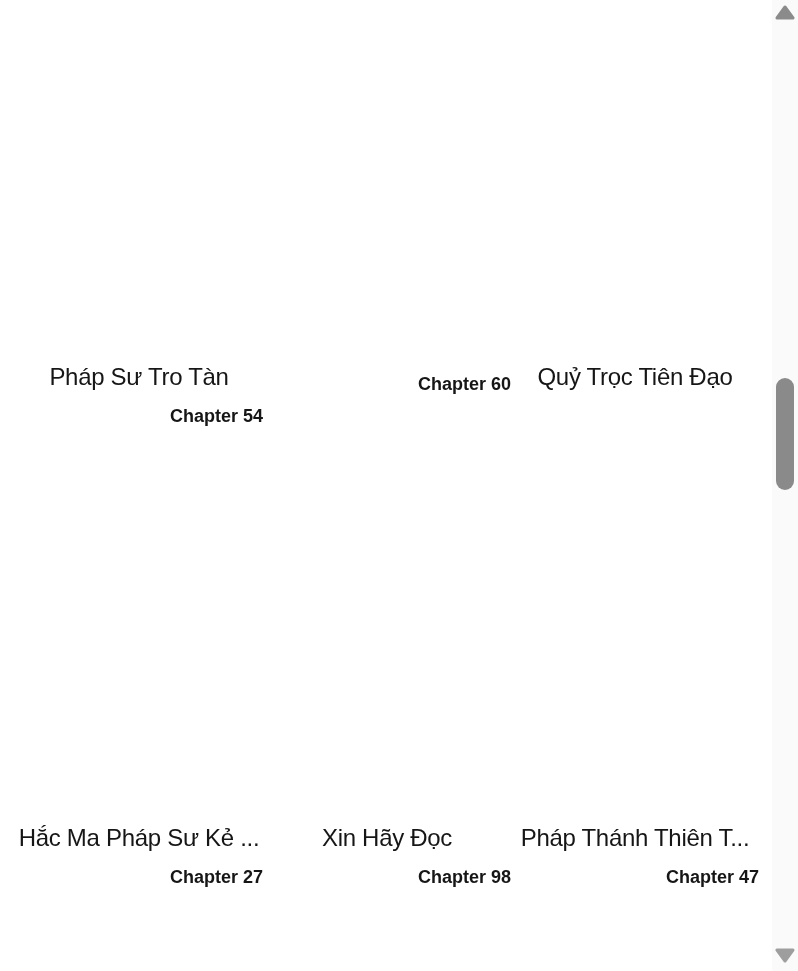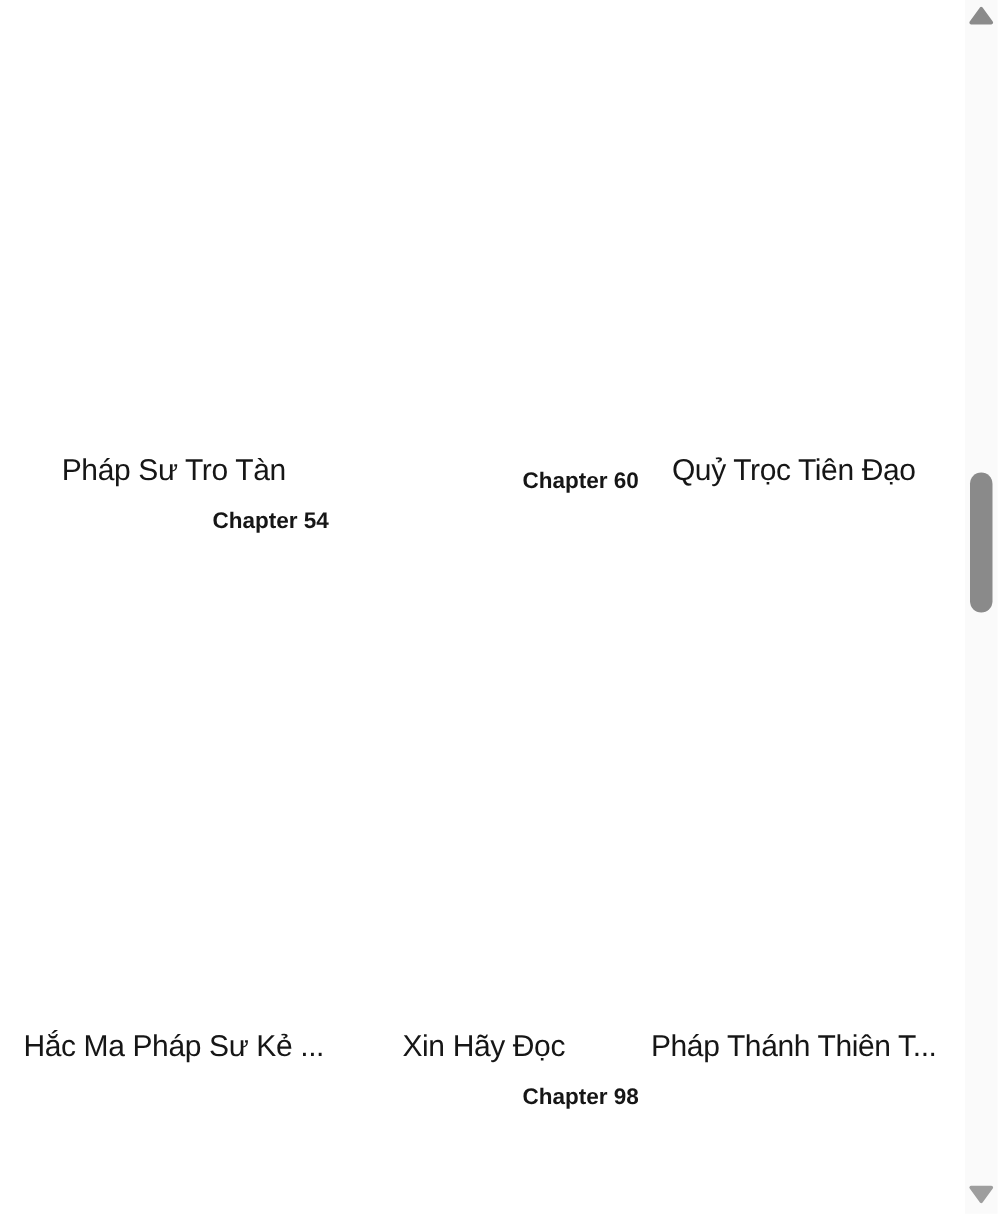--- a/index.html
+++ b/index.html
@@ -112,31 +112,33 @@
     </div>
 
     <div class="series-card">
       <div class="cover-placeholder"></div>
       <div class="series-title">Quỷ Trọc Tiên Đạo</div>
     </div>
 
     <div class="series-card">
       <div class="cover-placeholder"></div>
       <div class="series-title">Hắc Ma Pháp Sư Kẻ ...</div>
+      <div class="series-chapter">Chapter 27</div>
     </div>
 
     <div class="series-card">
       <div class="cover-placeholder"></div>
       <div class="series-title">Xin Hãy Đọc</div>
       <div class="series-chapter">Chapter 98</div>
     </div>
 
     <div class="series-card">
       <div class="cover-placeholder"></div>
       <div class="series-title">Pháp Thánh Thiên T...</div>
+      <div class="series-chapter">Chapter 47</div>
     </div>
 
   </div>
 
   <div class="scrollbar-track">
     <button class="scroll-btn up">
       <span>
         <svg width="20" height="15" viewBox="0 0 20 15">
           <path d="M10 2 L18 13 L2 13 Z" fill="#8b8b8b" stroke="#8b8b8b" stroke-width="3" stroke-linejoin="round"></path>
         </svg>

